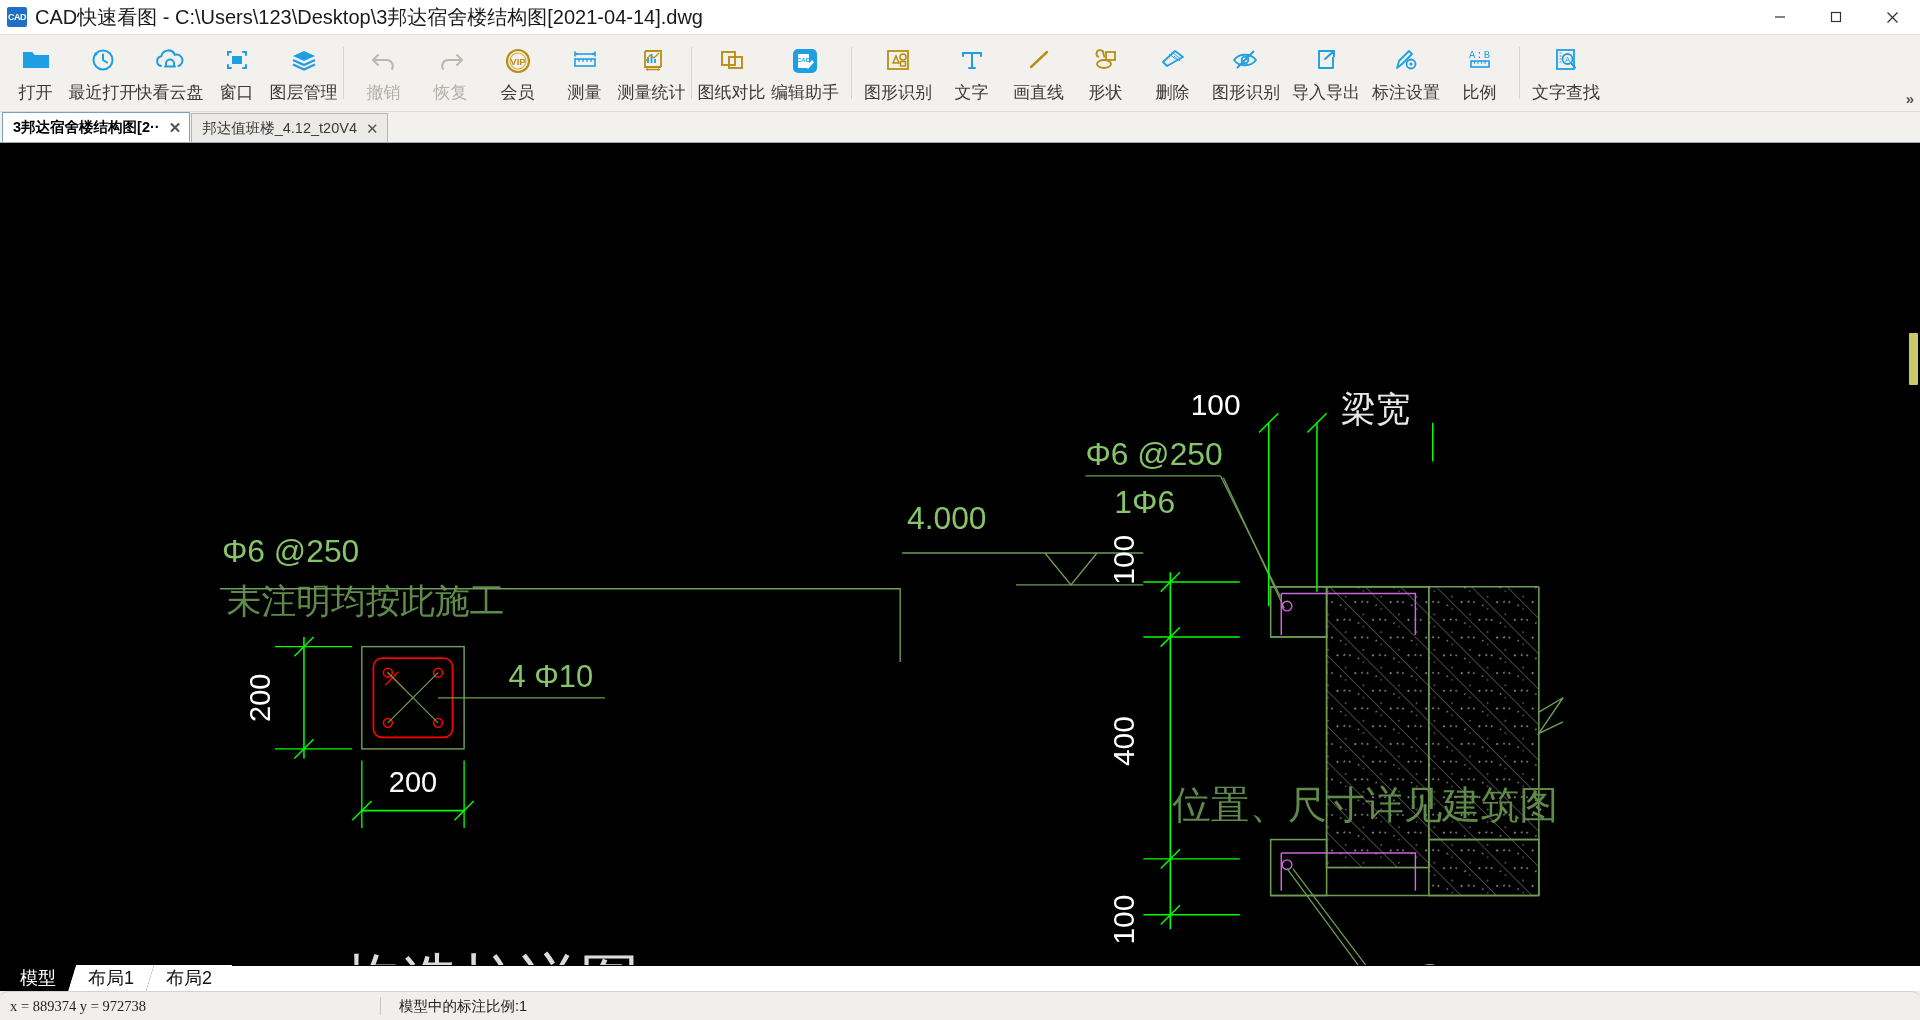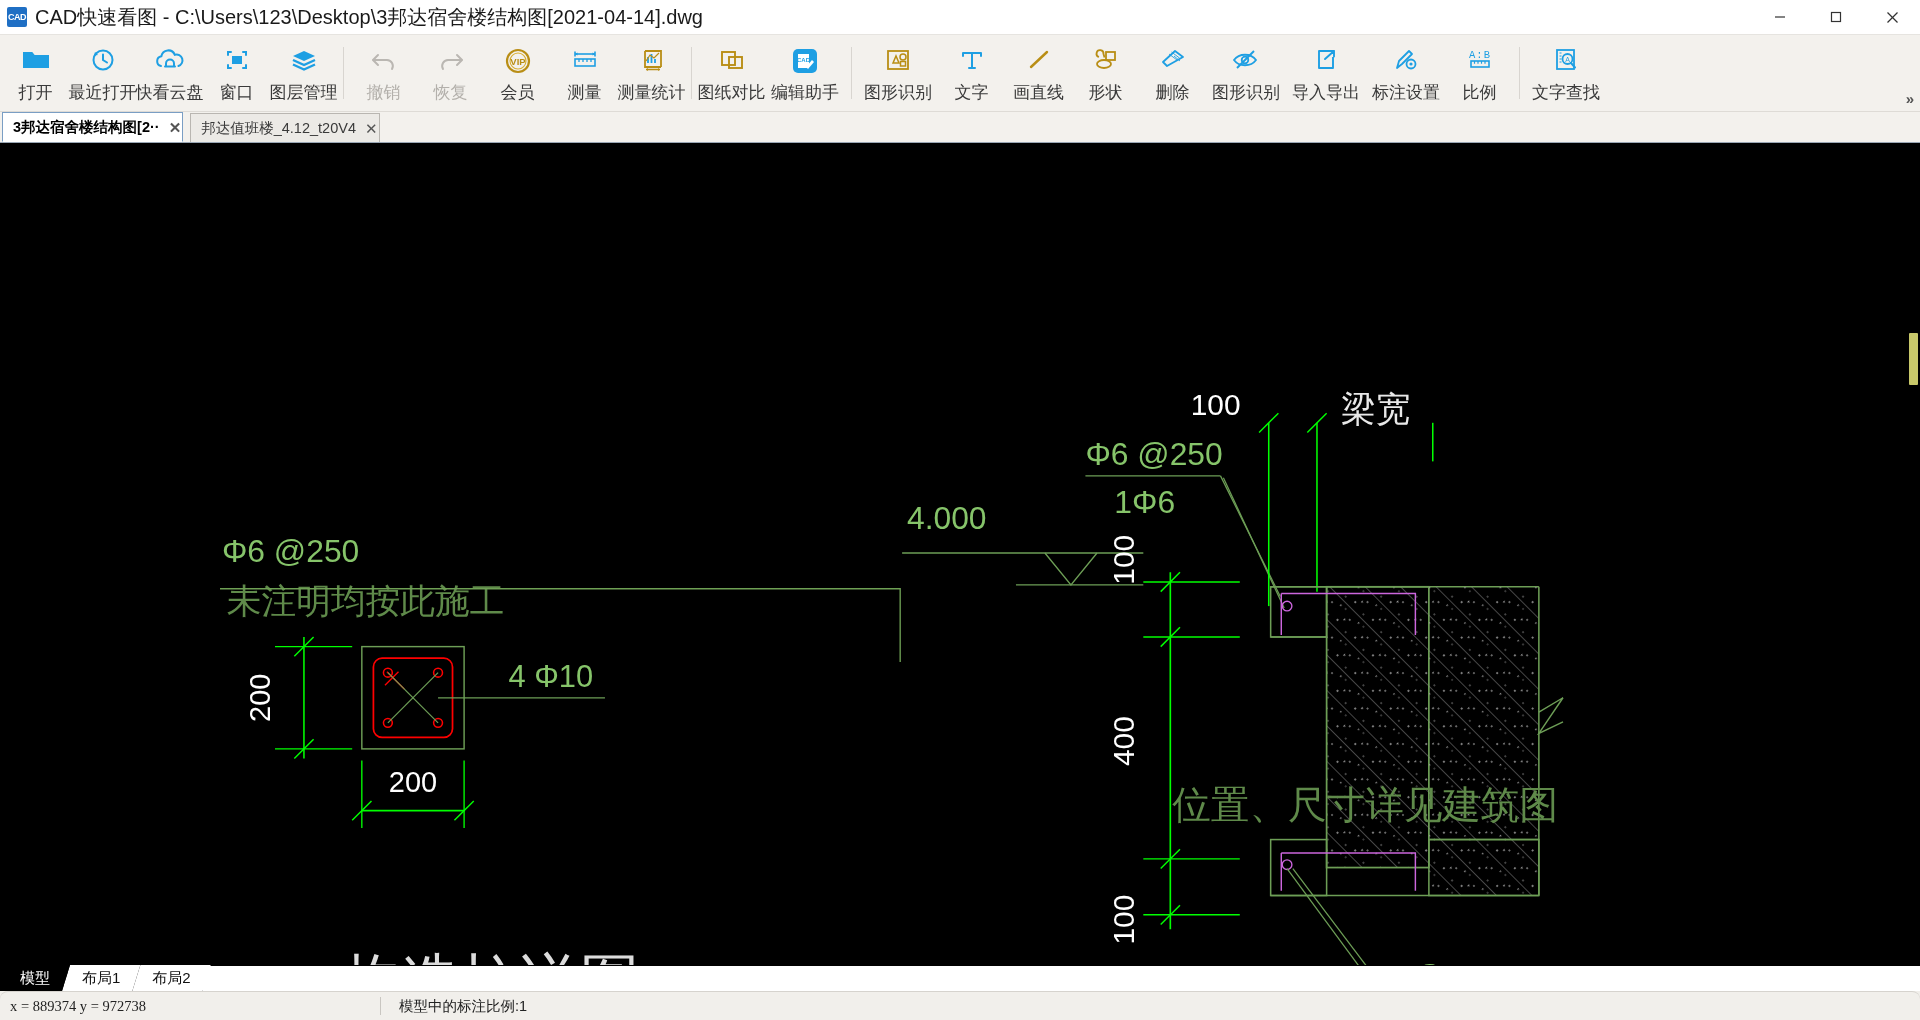--- a/index.html
+++ b/index.html
@@ -121,27 +121,27 @@
     background: #f3f1ed;
     display: flex;
     align-items: flex-end;
     border-bottom: 1px solid #9aa7b5;
     padding-left: 2px;
   }
   .doctab {
     height: 28px;
     display: flex;
     align-items: center;
-    padding: 0 1px 0 10px;
+    padding: 0 8px 0 10px;
     font-size: 14.5px;
     background: #eceae6;
     border: 1px solid #b9b6b1;
     border-bottom: none;
     color: #3a3a3a;
-    margin-right: 7px;
+    margin-right: 1px;
     max-width: 230px;
     font-family: "Liberation Sans", sans-serif;
   }
   .doctab.active {
     background: #ffffff;
     border: 1px solid #7a9ec4;
     border-bottom: 1px solid #fff;
     color: #000;
     font-weight: bold;
     box-shadow: inset 0 -2px 0 #ffffff;
@@ -189,21 +189,21 @@
     min-height: 26px;
     background: #000000;
     display: flex;
     align-items: stretch;
     position: relative;
   }
   .ltab {
     display: flex;
     align-items: center;
     justify-content: center;
-    font-size: 15px;
+    font-size: 18px;
     padding: 0 16px 0 14px;
     position: relative;
     font-family: "Liberation Sans", sans-serif;
     color: #111;
     background: #ffffff;
     margin-right: -8px;
     clip-path: polygon(8px 0, 100% 0, calc(100% - 8px) 100%, 0 100%);
     padding-left: 20px;
     padding-right: 20px;
   }

